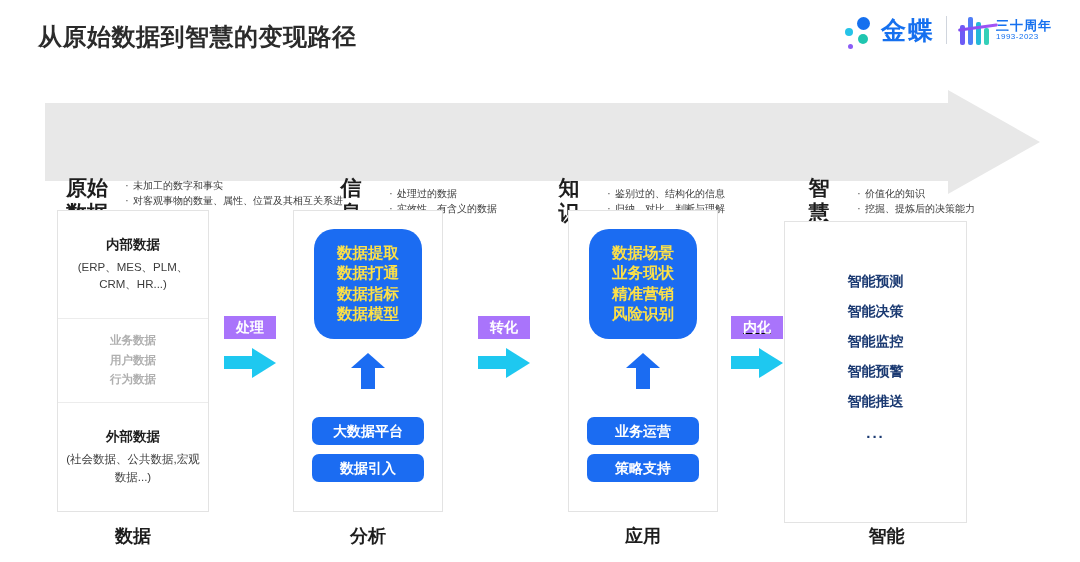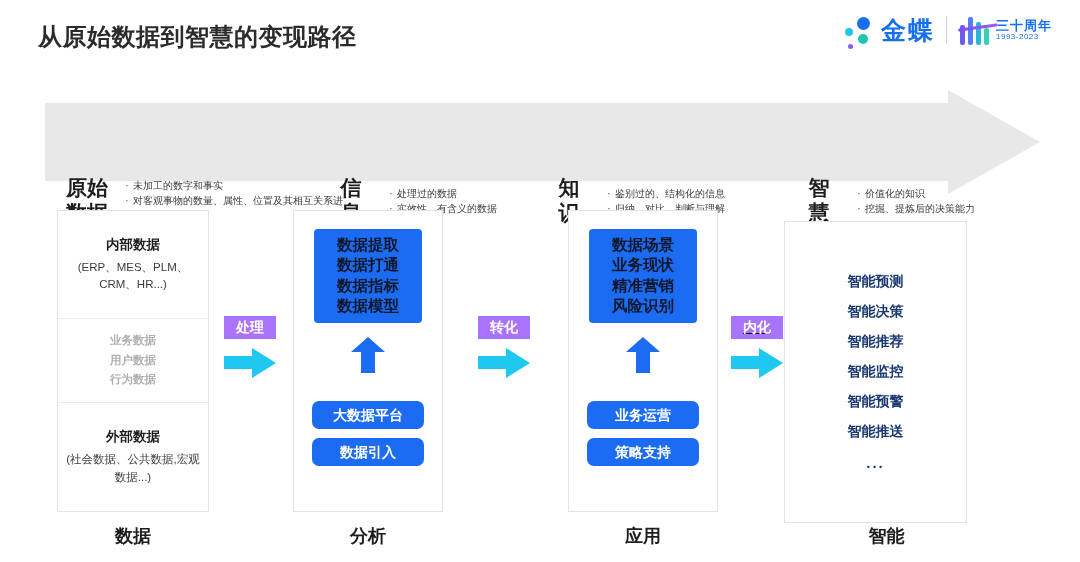--- a/index.html
+++ b/index.html
@@ -48,22 +48,22 @@
   .card{position:absolute;top:210px;border:1px solid #e3e3e3;background:#fff;box-sizing:border-box;}
   #card-data{left:57px;width:152px;height:302px;}
   #card-analysis{left:293px;width:150px;height:302px;}
   #card-application{left:568px;width:150px;height:302px;}
   #card-intelligence{left:784px;width:183px;height:302px;margin-top:11px;}
   .sect{box-sizing:border-box;display:flex;flex-direction:column;align-items:center;justify-content:center;}
   .sect-div{border-bottom:1px solid #ececec;}
   .sect-title{font-size:13.5px;font-weight:bold;color:#1d1d1d;margin-bottom:5px;}
   .sect-sub{font-size:11.5px;color:#3c3c3c;line-height:1.5;text-align:center;}
   .mid-item{font-size:11.5px;font-weight:bold;color:#b0b0b0;line-height:1.72;}
-  .bluebox{background:#1b6cf2;border-radius:4px;color:#0f172a;font-size:15.5px;font-weight:bold;
-    text-align:center;line-height:1.32;padding:6px 0;width:108px;margin:0 auto;}
+  .bluebox{background:#1b6cf2;border-radius:20px;color:#fde047;font-size:15.5px;font-weight:bold;
+    text-align:center;line-height:1.32;padding:14px 0;width:108px;margin:0 auto;}
   .up-arrow{width:38px;height:36px;margin:14px auto 0;position:relative;}
   .up-arrow .stem{position:absolute;left:12px;top:12px;width:14px;height:24px;background:#1b6cf2;}
   .up-arrow .head{position:absolute;left:2px;top:0;width:0;height:0;
     border-left:17px solid transparent;border-right:17px solid transparent;border-bottom:15px solid #1b6cf2;}
   .pill{background:#1b6cf2;border-radius:7px;color:#fff;font-size:14px;font-weight:bold;
     text-align:center;line-height:28px;height:28px;width:112px;margin:0 auto 9px;}
   .smart-item{font-size:14px;font-weight:bold;color:#1b3a72;line-height:1.0;text-align:center;margin-bottom:16px;}
   .smart-dots{font-size:15px;font-weight:bold;color:#1b3a72;text-align:center;letter-spacing:2px;}
   
   .conn{position:absolute;top:316px;width:60px;}
@@ -236,21 +236,20 @@
       <div class="pill">业务运营</div>
       <div class="pill">策略支持</div>
     </div>
   </div>
 </div>
 
 <div class="card" id="card-intelligence">
   <div style="padding-top:52px;">
     <div class="smart-item">智能预测</div>
     <div class="smart-item">智能决策</div>
-    <div class="smart-item">智能推荐</div>
     <div class="smart-item">智能监控</div>
     <div class="smart-item">智能预警</div>
     <div class="smart-item">智能推送</div>
     <div class="smart-dots">...</div>
   </div>
 </div>
 
 <div class="conn" id="conn-1">
   <div class="conn-badge">处理</div>
   <div class="conn-arrow">

